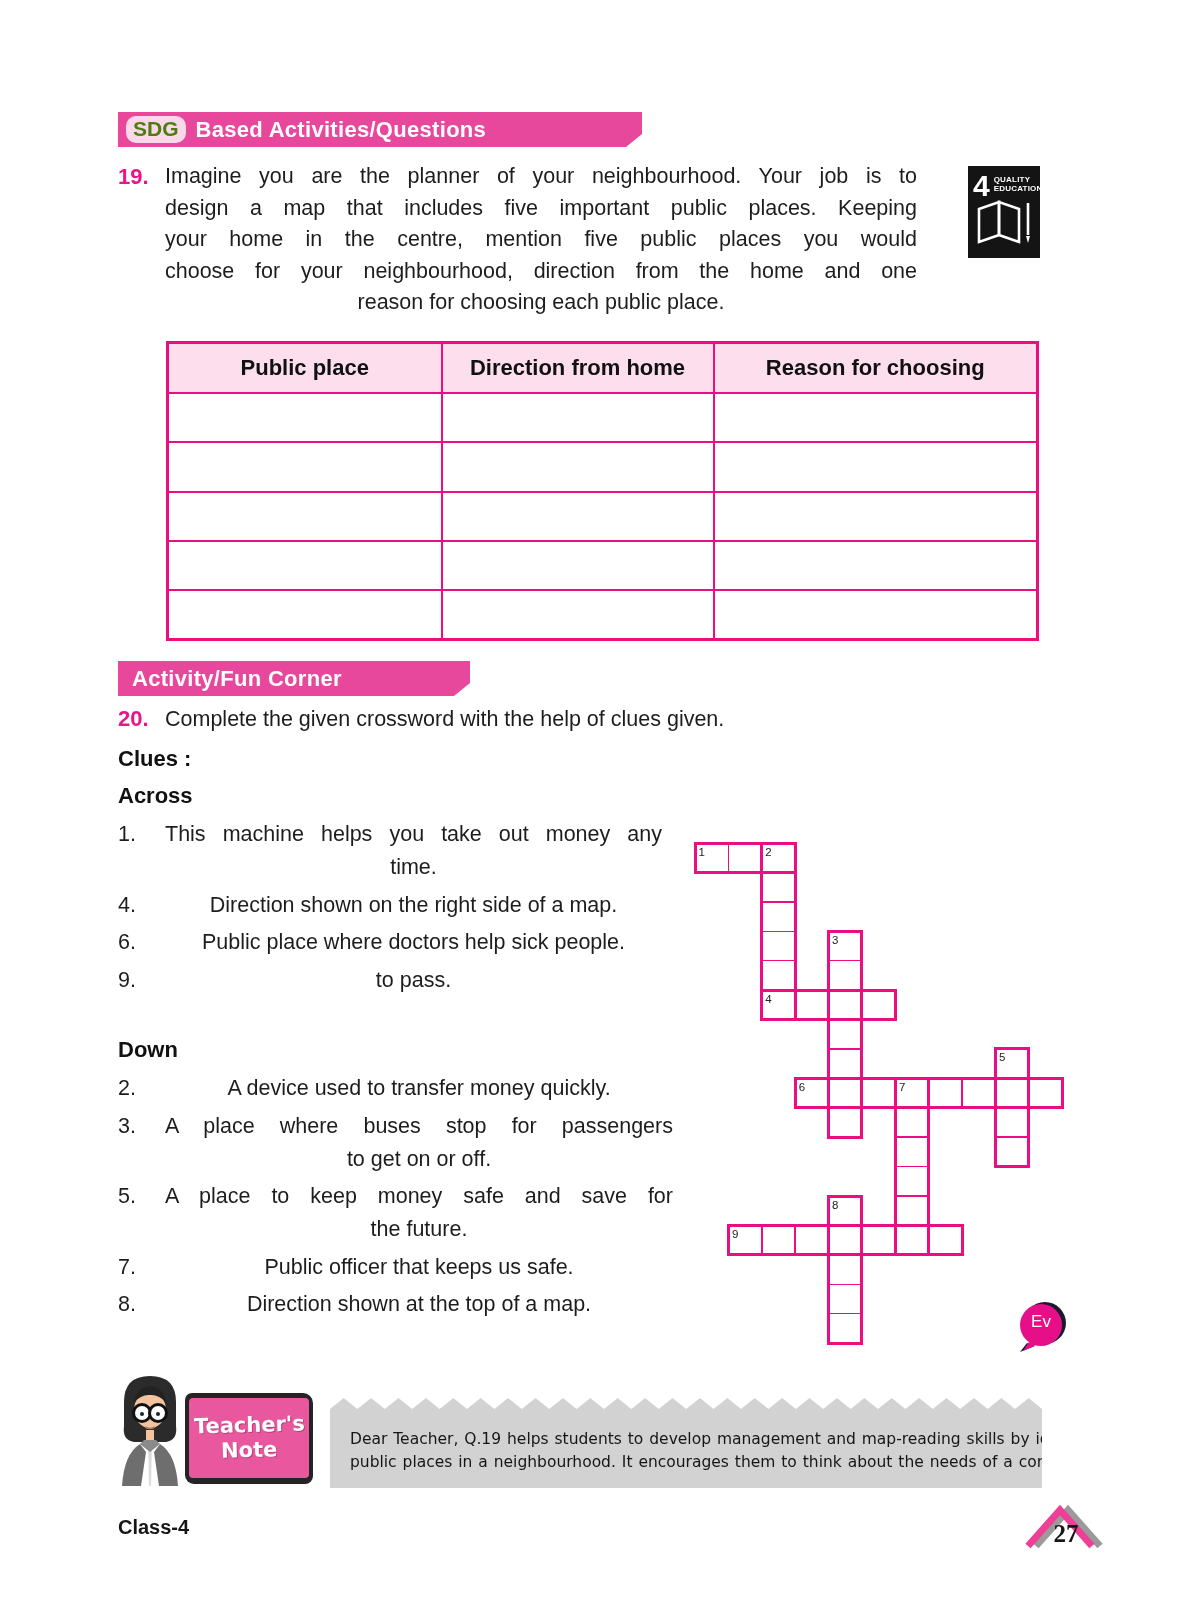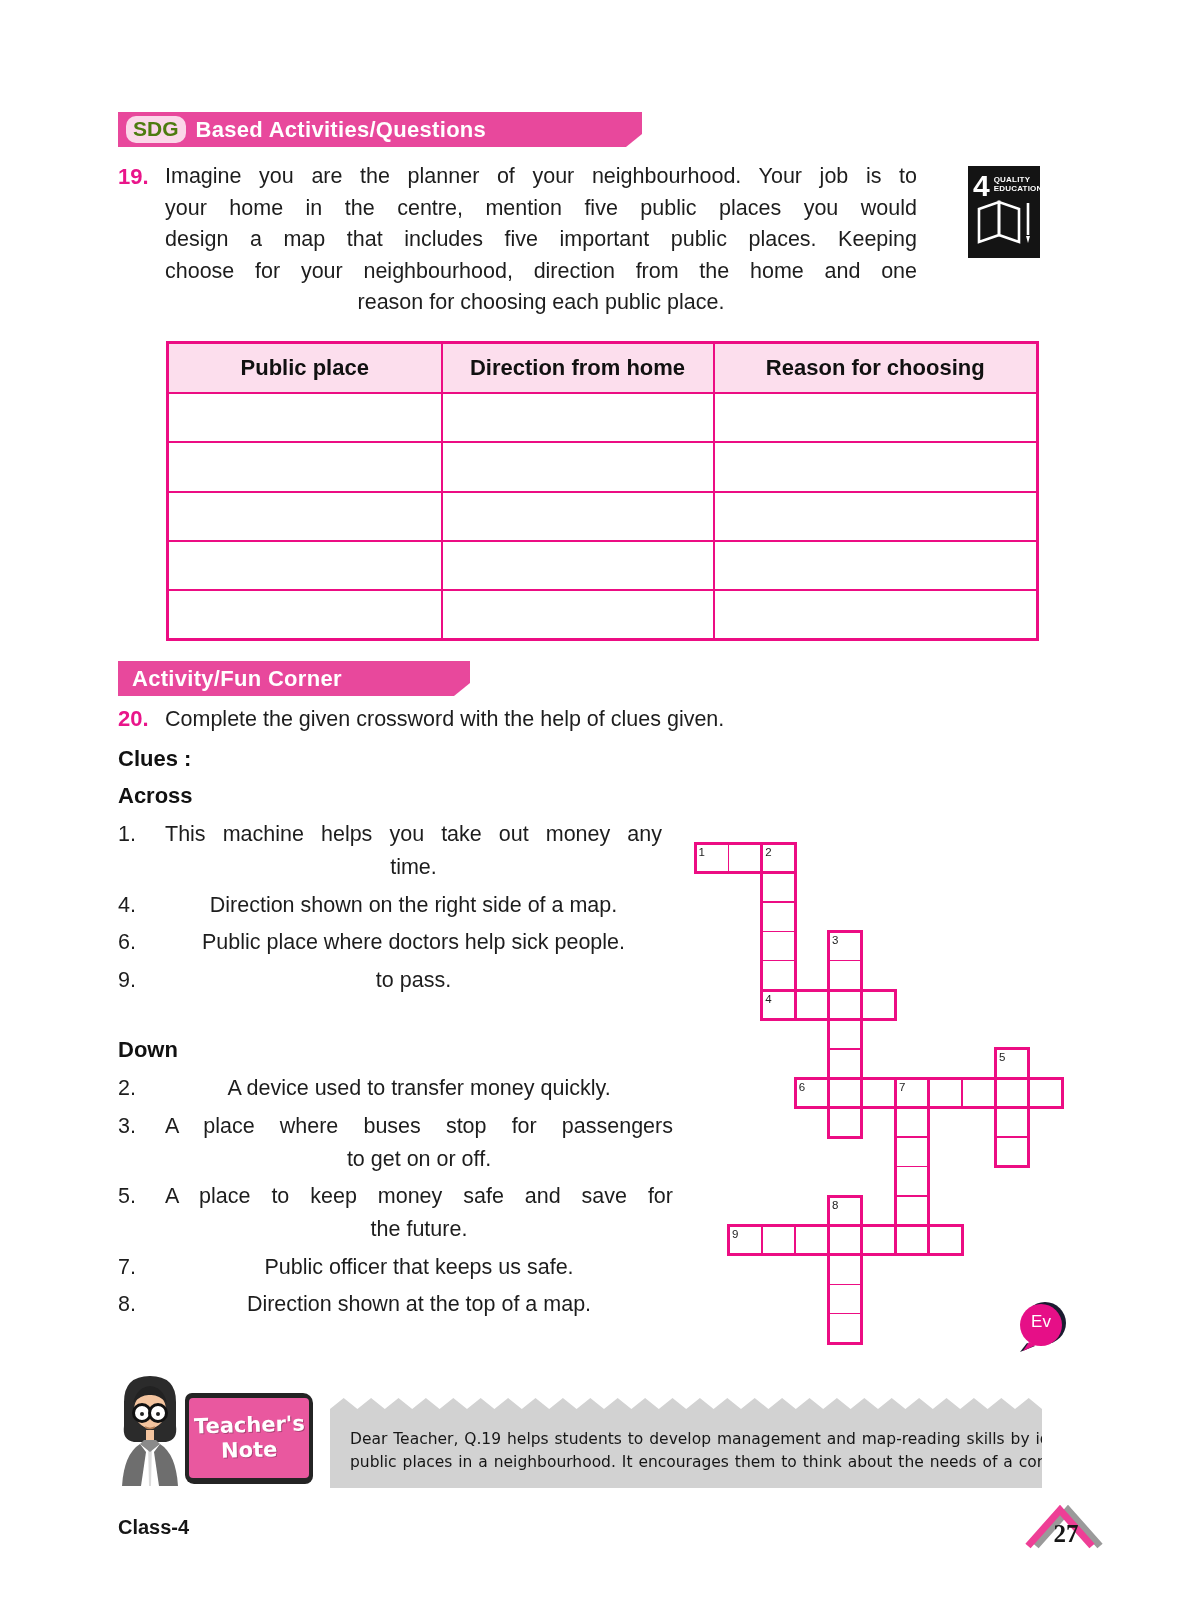--- a/index.html
+++ b/index.html
@@ -75,22 +75,22 @@
 <div class="page">
 
   <div class="banner" id="sdg-banner">
     <span class="chip">SDG</span>
     <span class="banner-title">Based Activities/Questions</span>
   </div>
 
   <div class="qnum" style="left:118px;top:164px;">19.</div>
   <div class="qtext" id="q19text" style="left:165px;top:161px;width:752px;">
       <div class="jl">Imagine you are the planner of your neighbourhood. Your job is to</div>
+      <div class="jl">design a map that includes five important public places. Keeping</div>
       <div class="jl">your home in the centre, mention five public places you would</div>
-      <div class="jl">design a map that includes five important public places. Keeping</div>
       <div class="jl">choose for your neighbourhood, direction from the home and one</div>
       <div class="ll">reason for choosing each public place.</div>
     </div>
 
   <div class="sdg-icon">
     <div class="sdg-top">
       <span class="sdg-num">4</span>
       <span class="sdg-lbl">
         <div>QUALITY</div>
         <div>EDUCATION</div>

